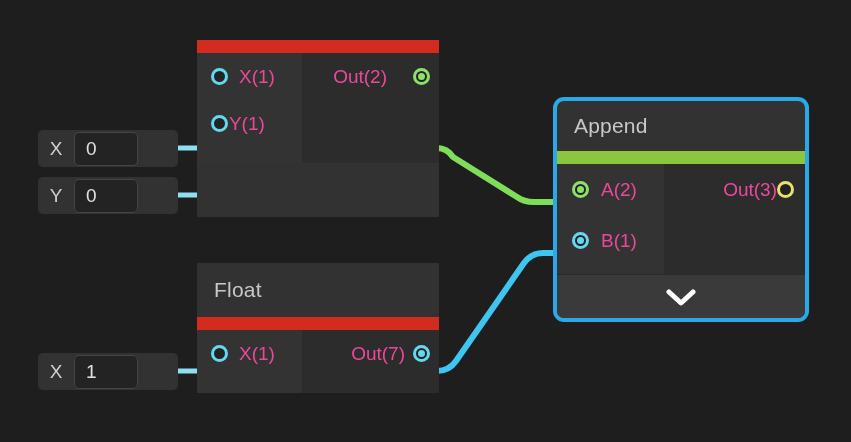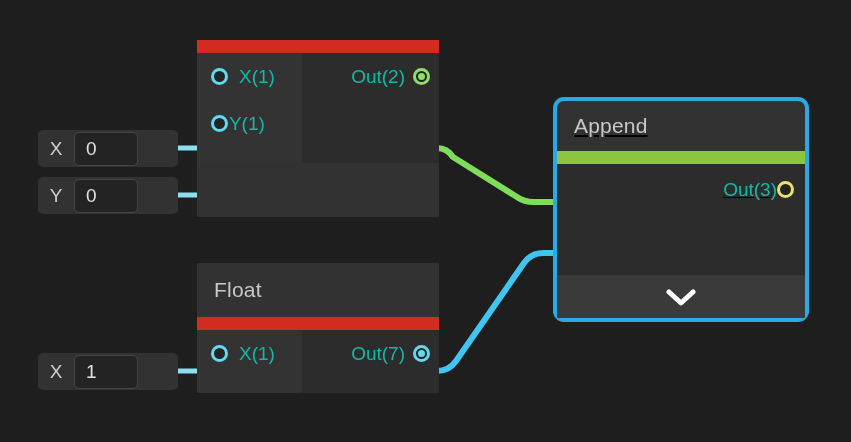--- a/index.html
+++ b/index.html
@@ -60,21 +60,21 @@
     background: #2c2c2c;
     position: relative;
     flex: 1;
   }
   .port-row {
     display: flex;
     align-items: center;
     position: relative;
   }
   .port-label {
-    color: #14b8a6;
+    color: #ec4899;
     font-size: 19px;
   }
   .port-label.out {
     text-align: right;
     width: 100%;
     padding-right: 12px;
   }
 
   
   .port {
@@ -117,25 +117,24 @@
     background: #232323;
   }
 
   
   .node.selected {
     border-radius: 7px;
     box-shadow: 0 0 0 4px #29a9e8;
     background: #323232;
   }
   .node.selected .node-inner {
-    border-radius: 1px;
+    border-radius: 7px;
     overflow: hidden;
     width: 100%;
     height: 100%;
-    text-decoration: underline;
   }
   .expand-bar {
     background: #3a3a3a;
     display: flex;
     align-items: center;
     justify-content: center;
     border-top: 1px solid #2a2a2a;
   }
   .chevron {
     display: block;
@@ -222,21 +221,21 @@
           <span class="port-label">X(1)</span>
         </div>
         <div class="port-row" style="height:47px; padding-left:42px;">
           <span class="port ring-cyan" style="left:14px; top:15px;"></span>
           <span class="port-label" style="visibility:hidden;">X(1)</span>
           <span class="port-label" style="margin-left:-46px;">Y(1)</span>
         </div>
       </div>
       <div class="col-out">
         <div class="port-row" style="height:47px;">
-          <span class="port-label out" style="padding-right:34px;">Out(2)</span>
+          <span class="port-label out" style="padding-right:52px;">Out(2)</span>
           <span class="port filled-green" style="right:9px; top:15px;"></span>
         </div>
       </div>
     </div>
   </div>
 
   <div class="node" style="left:197px; top:263px; width:242px; height:130px;">
     <div class="node-title" style="height:54px;">Float</div>
     <div class="accent-bar" style="background:#d32b20;"></div>
     <div class="node-body" style="height:63px;">
@@ -253,20 +252,30 @@
         </div>
       </div>
     </div>
   </div>
 
   <div class="node selected" style="left:557px; top:101px; width:248px; height:217px;">
     <div class="node-inner">
       <div class="node-title" style="height:50px;">Append</div>
       <div class="accent-bar" style="background:#8cc63e;"></div>
       <div class="node-body" style="height:110px;">
+        <div class="col-in" style="width:107px;">
+          <div class="port-row" style="height:51px; padding-left:44px;">
+            <span class="port filled-green" style="left:15px; top:17px;"></span>
+            <span class="port-label">A(2)</span>
+          </div>
+          <div class="port-row" style="height:51px; padding-left:44px;">
+            <span class="port filled-cyan" style="left:15px; top:17px;"></span>
+            <span class="port-label">B(1)</span>
+          </div>
+        </div>
         <div class="col-out">
           <div class="port-row" style="height:51px;">
             <span class="port-label out" style="padding-right:28px;">Out(3)</span>
             <span class="port ring-yellow" style="right:11px; top:17px;"></span>
           </div>
         </div>
       </div>
       <div class="expand-bar" style="height:45px;">
         <svg class="chevron" width="30" height="18" viewBox="0 0 30 18">
           <path d="M 3 3 L 15 14 L 27 3" stroke="#ffffff" stroke-width="5" fill="none" stroke-linecap="round" stroke-linejoin="round"></path>

